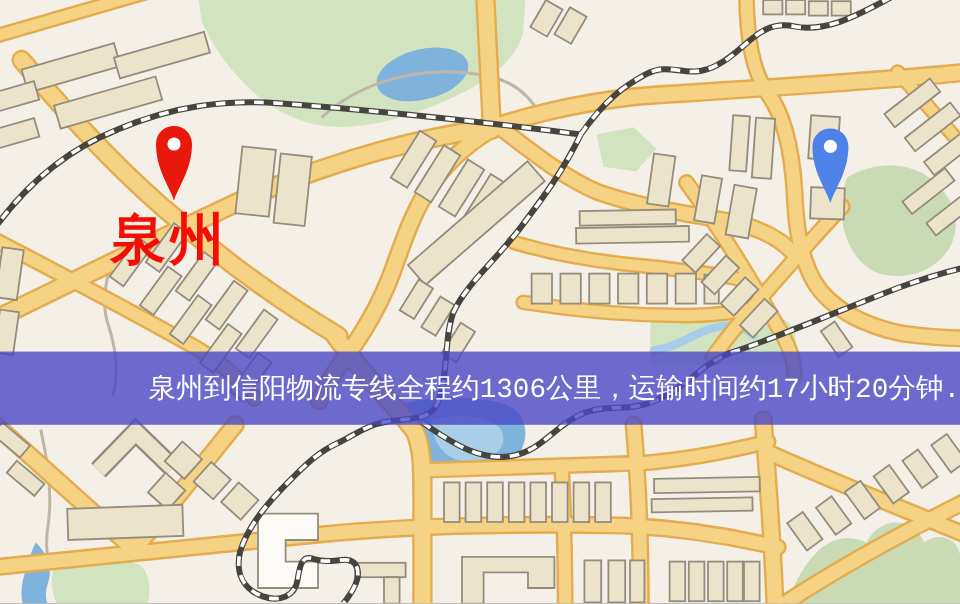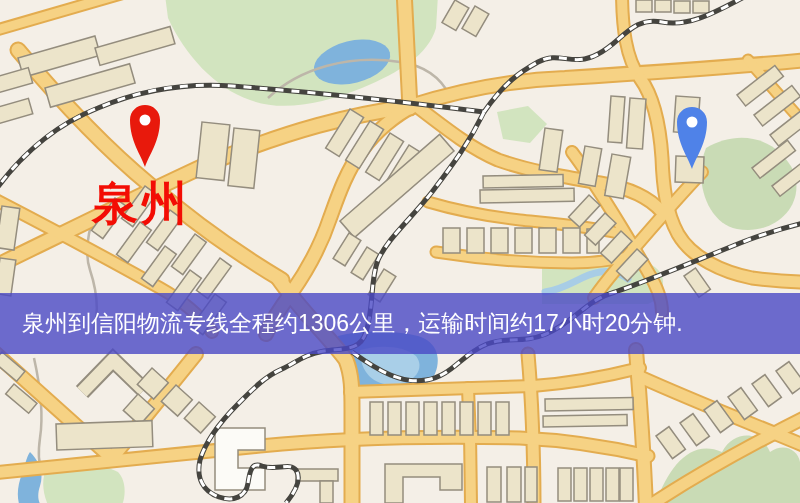--- a/index.html
+++ b/index.html
@@ -1,17 +1,17 @@
 <!DOCTYPE html>
 <html><head>
 <meta charset="utf-8">
 <style>
   html,body{margin:0;padding:0;background:#888;}
   #stage{position:relative;width:800px;height:503px;overflow:hidden;background:#f4efe7;
-         font-family:Liberation Sans, sans-serif;}
+         font-family:Liberation Mono, monospace;}
   #map-svg{position:absolute;left:0;top:0;}
   .rc{fill:none;stroke:#e3ac4f;stroke-linecap:round;stroke-linejoin:round;}
   .rf{fill:none;stroke:#f6d284;stroke-linecap:round;stroke-linejoin:round;}
   .rw-base{fill:none;stroke:#45443f;stroke-width:5px;}
   .rw-dash{fill:none;stroke:#ffffff;stroke-width:3px;stroke-dasharray:8 8;}
   .bld{fill:#ece4ca;stroke:#948d7e;stroke-width:1.5px;}
   .bld-white{fill:#fcfbf7;stroke:#948d7e;stroke-width:1.5px;}
   .park{fill:#d2e4bf;}
   .park2{fill:#c9dbb5;}
   .water{fill:#7fb3dc;}
@@ -263,17 +263,17 @@
     <circle cx="0" cy="-47" r="5.5" fill="#ffffff"></circle>
   </svg>
 
   <svg class="pin" style="left:675px;top:105px" width="34" height="66" viewBox="-17 -64 34 66">
     <path d="M0,0 C-4,-12 -15,-26 -15,-47 C-15,-56 -8,-62 0,-62 C8,-62 15,-56 15,-47 C15,-26 4,-12 0,0 Z" fill="#4f82e8"></path>
     <circle cx="0" cy="-47" r="5.5" fill="#ffffff"></circle>
   </svg>
 
   <div class="city-label" style="left: 92px; top: 180px; color: rgb(243, 13, 4);">泉州</div>
 
-  <div class="banner" style="background: rgba(74, 72, 198, 0.8);">
+  <div class="banner" style="background: rgba(74, 72, 198, 0.8); justify-content: flex-end;">
     <span style="color: rgb(255, 255, 255);">泉州到信阳物流专线全程约1306公里，运输时间约17小时20分钟.</span>
   </div>
 
 </div>
 
 </body></html>

